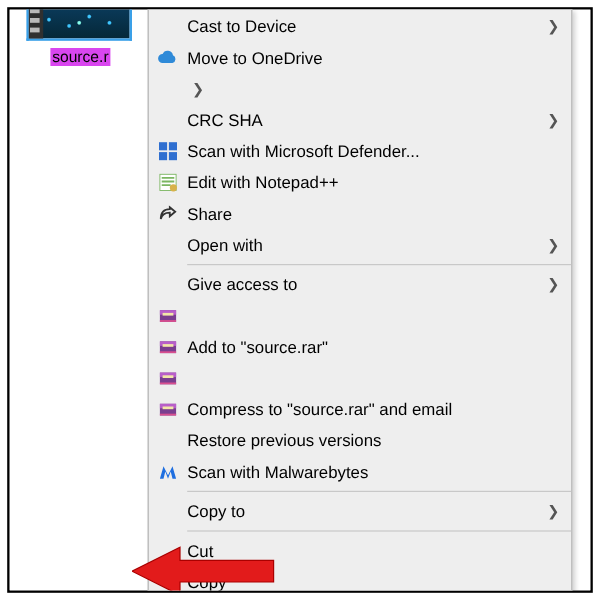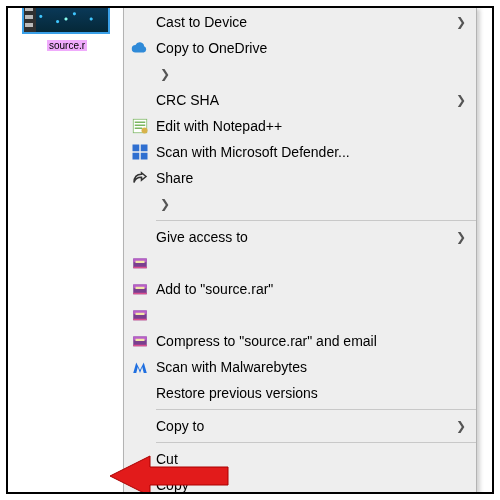--- a/index.html
+++ b/index.html
@@ -56,22 +56,22 @@
   .file .filmstrip::before,
   .file .filmstrip::after {
     content: "";
     position: absolute; left: 3px; width: 8px; height: 4px;
     background: #bbb;
   }
   .file .filmstrip::before { top: 3px; }
   .file .filmstrip::after { top: 11px; box-shadow: 0 8px 0 #bbb; }
   .file .caption {
     margin-top: 6px;
-    font-size: 10px;
-    background: #f0abfc;
+    font-size: 13px;
+    background: #d946ef;
     display: inline-block;
     padding: 0 2px;
   }
 
   .context-menu {
     position: absolute;
     left: 115px; top: -2px;
     width: 354px;
     background: #eeeeee;
     border: 1px solid #b3b3b3;
@@ -132,66 +132,67 @@
           <span class="icon-slot"></span>
           <span class="label">Cast to Device</span>
           <span class="sub">❯</span>
         </div>
         <div class="menu-item">
           <span class="icon-slot">
             <svg viewBox="0 0 24 24">
               <path fill="#2f8ad8" d="M6 18a5 5 0 0 1 0-10 6 6 0 0 1 11.5 1.5A4.5 4.5 0 0 1 17 18H6z"></path>
             </svg>
           </span>
-          <span class="label">Copy to OneDrive</span>
+          <span class="label">Move to OneDrive</span>
           <span class="sub"></span>
         </div>
         <div class="menu-item">
           <span class="icon-slot"></span>
           <span class="sub">❯</span>
         </div>
         <div class="menu-item">
           <span class="icon-slot"></span>
           <span class="label">CRC SHA</span>
           <span class="sub">❯</span>
-        </div>
-        <div class="menu-item">
-          <span class="icon-slot">
-            <svg viewBox="0 0 24 24">
-              <rect x="3" y="3" width="18" height="18" fill="#fff" stroke="#7bb661"></rect>
-              <path d="M5 7h14M5 11h14M5 15h10" stroke="#7bb661" stroke-width="2"></path>
-              <circle cx="18" cy="18" r="4" fill="#d8b24a"></circle>
-            </svg>
-          </span>
-          <span class="label">Edit with Notepad++</span>
-          <span class="sub"></span>
         </div>
         <div class="menu-item">
           <span class="icon-slot">
             <svg viewBox="0 0 24 24">
               <rect x="2" y="2" width="9" height="9" fill="#2f6fd0"></rect>
               <rect x="13" y="2" width="9" height="9" fill="#2f6fd0"></rect>
               <rect x="2" y="13" width="9" height="9" fill="#2f6fd0"></rect>
               <rect x="13" y="13" width="9" height="9" fill="#2f6fd0"></rect>
             </svg>
           </span>
           <span class="label">Scan with Microsoft Defender...</span>
           <span class="sub"></span>
         </div>
         <div class="menu-item">
           <span class="icon-slot">
+            <svg viewBox="0 0 24 24">
+              <rect x="3" y="3" width="18" height="18" fill="#fff" stroke="#7bb661"></rect>
+              <path d="M5 7h14M5 11h14M5 15h10" stroke="#7bb661" stroke-width="2"></path>
+              <circle cx="18" cy="18" r="4" fill="#d8b24a"></circle>
+            </svg>
+          </span>
+          <span class="label">Edit with Notepad++</span>
+          <span class="sub"></span>
+        </div>
+        <div class="menu-item">
+          <span class="icon-slot">
             <svg viewBox="0 0 24 24" fill="none" stroke="#333" stroke-width="2">
               <path d="M14 5l6 5-6 5V11c-6 0-9 3-10 7 0-8 4-11 10-11V5z"></path>
             </svg>
           </span>
           <span class="label">Share</span>
           <span class="sub"></span>
         </div>
         <div class="menu-item">
           <span class="icon-slot"></span>
+          <span class="label">Open with</span>
           <span class="sub">❯</span>
         </div>
         <div class="sep"></div>
         <div class="menu-item">
           <span class="icon-slot"></span>
           <span class="label">Give access to</span>
           <span class="sub">❯</span>
         </div>
         <div class="menu-item">
           <span class="icon-slot">
@@ -233,31 +234,31 @@
               <rect x="3" y="6" width="18" height="13" fill="#7a3e8f"></rect>
               <rect x="3" y="6" width="18" height="5" fill="#b85fc9"></rect>
               <rect x="6" y="9" width="12" height="3" fill="#f3e7a8"></rect>
               <rect x="3" y="17" width="18" height="2" fill="#d94f8f"></rect>
             </svg>
           </span>
           <span class="label">Compress to "source.rar" and email</span>
           <span class="sub"></span>
         </div>
         <div class="menu-item">
+          <span class="icon-slot"></span>
+          <span class="label">Restore previous versions</span>
+          <span class="sub"></span>
+        </div>
+        <div class="menu-item">
           <span class="icon-slot">
             <svg viewBox="0 0 24 24">
               <path fill="#1f6fe0" d="M3 20 L7 6 L12 16 L17 6 L21 20 L17 20 L15 12 L12 20 L9 12 L7 20 Z"></path>
             </svg>
           </span>
           <span class="label">Scan with Malwarebytes</span>
-          <span class="sub"></span>
-        </div>
-        <div class="menu-item">
-          <span class="icon-slot"></span>
-          <span class="label">Restore previous versions</span>
           <span class="sub"></span>
         </div>
         <div class="sep"></div>
         <div class="menu-item">
           <span class="icon-slot"></span>
           <span class="label">Copy to</span>
           <span class="sub">❯</span>
         </div>
         <div class="sep"></div>
         <div class="menu-item">

